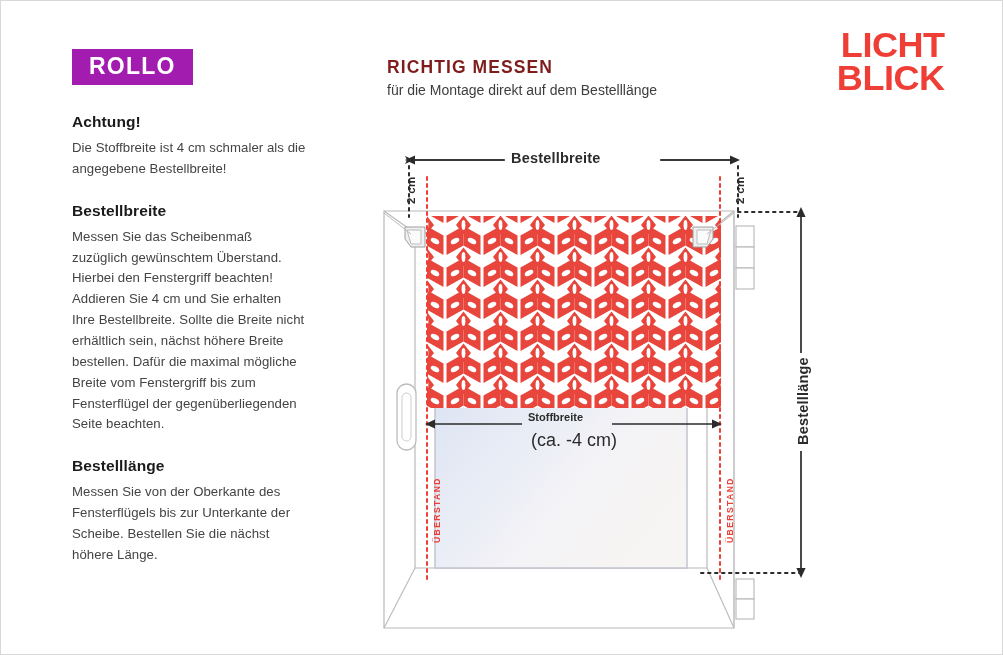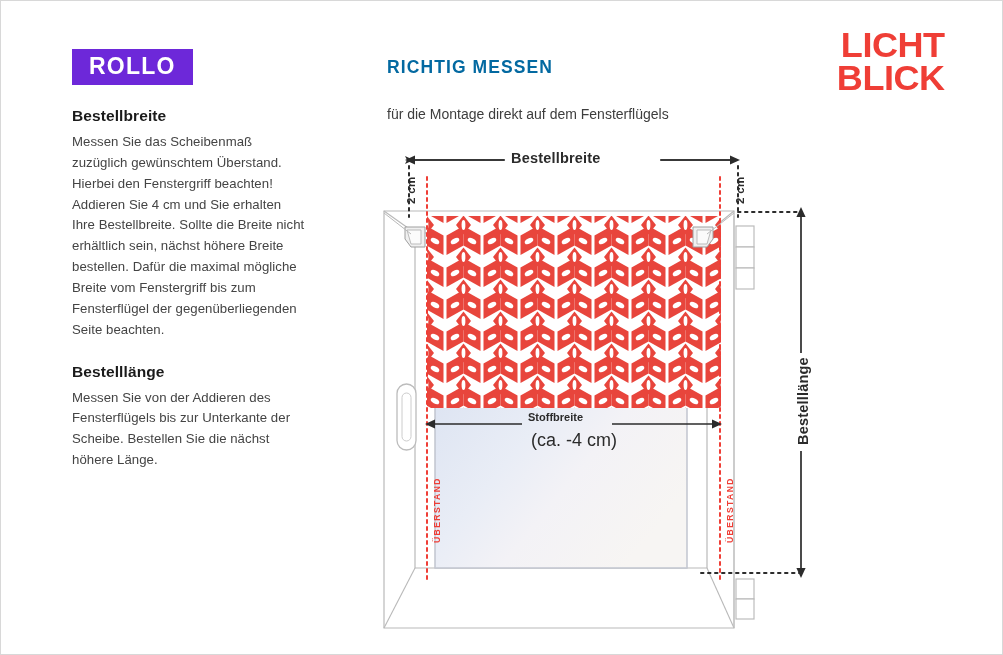--- a/index.html
+++ b/index.html
@@ -22,21 +22,21 @@
 
   
   #left-col {
     position: absolute;
     left: 71px;
     top: 48px;
     width: 235px;
   }
   #rollo-badge {
     display: inline-block;
-    background: #6d28d9;
+    background: #a21caf;
     color: #ffffff;
     font-size: 23px;
     font-weight: bold;
     letter-spacing: 1.2px;
     padding: 6px 17px 7px 17px;
     line-height: 1;
   }
   .sec-head {
     font-size: 15.5px;
     font-weight: bold;
@@ -58,23 +58,23 @@
   
   #head-center {
     position: absolute;
     left: 386px;
     top: 56px;
     width: 330px;
   }
   #head-title {
     font-size: 17.5px;
     font-weight: bold;
-    color: #0369a1;
+    color: #7f1d1d;
     letter-spacing: 1.1px;
-    margin: 0 0 26px 0;
+    margin: 0 0 2px 0;
   }
   #head-sub {
     font-size: 14px;
     line-height: 1.5;
     color: #3d3d3d;
     margin: 0;
   }
 
   
   #logo {
@@ -159,35 +159,39 @@
 </style>
 </head>
 <body>
 
 <div id="page">
 
   <div id="left-col">
 
     <div id="rollo-badge">ROLLO</div>
 
+    <div id="block-achtung">
+      <div class="sec-head">Achtung!</div>
+      <p class="sec-body">Die Stoffbreite ist 4 cm schmaler als die angegebene Bestellbreite!</p>
+    </div>
 
     <div id="block-breite">
       <div class="sec-head">Bestellbreite</div>
       <p class="sec-body">Messen Sie das Scheibenmaß zuzüglich gewünschtem Überstand. Hierbei den Fenstergriff beachten! Addieren Sie 4 cm und Sie erhalten Ihre Bestellbreite. Sollte die Breite nicht erhältlich sein, nächst höhere Breite bestellen. Dafür die maximal mögliche Breite vom Fenstergriff bis zum Fensterflügel der gegenüberliegenden Seite beachten.</p>
     </div>
 
     <div id="block-laenge">
       <div class="sec-head">Bestelllänge</div>
-      <p class="sec-body">Messen Sie von der Addieren des Fensterflügels bis zur Unterkante der Scheibe. Bestellen Sie die nächst höhere Länge.</p>
+      <p class="sec-body">Messen Sie von der Oberkante des Fensterflügels bis zur Unterkante der Scheibe. Bestellen Sie die nächst höhere Länge.</p>
     </div>
   </div>
 
   <div id="head-center">
     <div id="head-title">RICHTIG MESSEN</div>
-    <p id="head-sub">für die Montage direkt auf dem Fensterflügels</p>
+    <p id="head-sub">für die Montage direkt auf dem Bestelllänge</p>
   </div>
 
   <div id="logo">
     <div>LICHT</div>
     <div>BLICK</div>
   </div>
 
   <div id="diagram">
     <svg width="1003" height="655" viewBox="0 0 1003 655" xmlns="http://www.w3.org/2000/svg">
       <defs>

